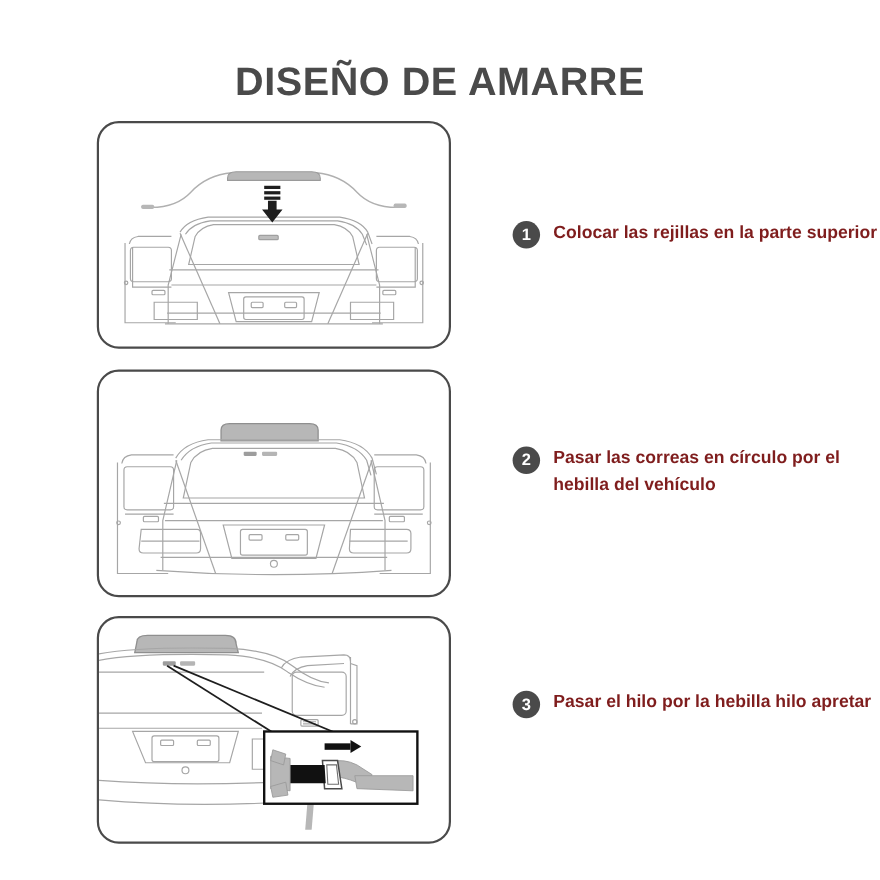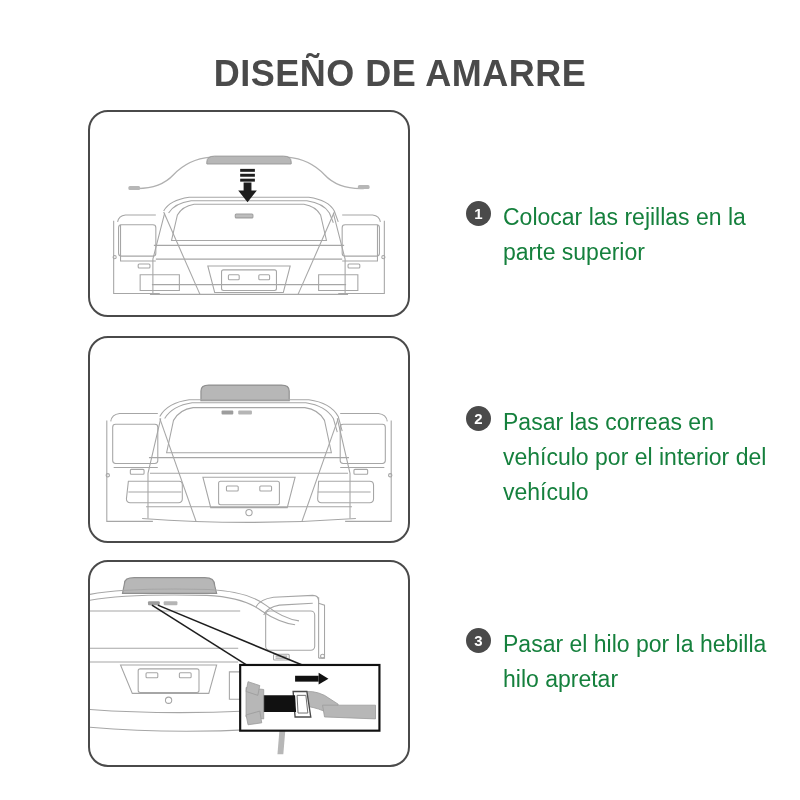--- a/index.html
+++ b/index.html
@@ -74,24 +74,25 @@
     font-size: 15px;
     font-weight: bold;
     display: flex;
     align-items: center;
     justify-content: center;
     line-height: 1;
     margin-top: 1px;
   }
 
   .step-text {
-    font-size: 23px;
-    color: #15803d;
+    font-size: 16px;
+    color: #7f1d1d;
     line-height: 1.52;
     max-width: 300px;
+    font-weight: bold;
   }
 </style>
 </head>
 <body>
 
 <div class="page-title">DISEÑO DE AMARRE</div>
 
 <div class="panel" id="panel-1">
   <svg viewBox="0 0 322 207" xmlns="http://www.w3.org/2000/svg">
     <g fill="none" stroke="#a6a6a6" stroke-width="1.1">
@@ -281,19 +282,19 @@
   </svg>
 </div>
 
 <div class="step" id="step-1">
   <div class="badge">1</div>
   <div class="step-text">Colocar las rejillas en la parte superior</div>
 </div>
 
 <div class="step" id="step-2">
   <div class="badge">2</div>
-  <div class="step-text">Pasar las correas en vehículo por el interior del vehículo</div>
+  <div class="step-text">Pasar las correas en círculo por el hebilla del vehículo</div>
 </div>
 
 <div class="step" id="step-3">
   <div class="badge">3</div>
   <div class="step-text">Pasar el hilo por la hebilla hilo apretar</div>
 </div>
 
 </body></html>

